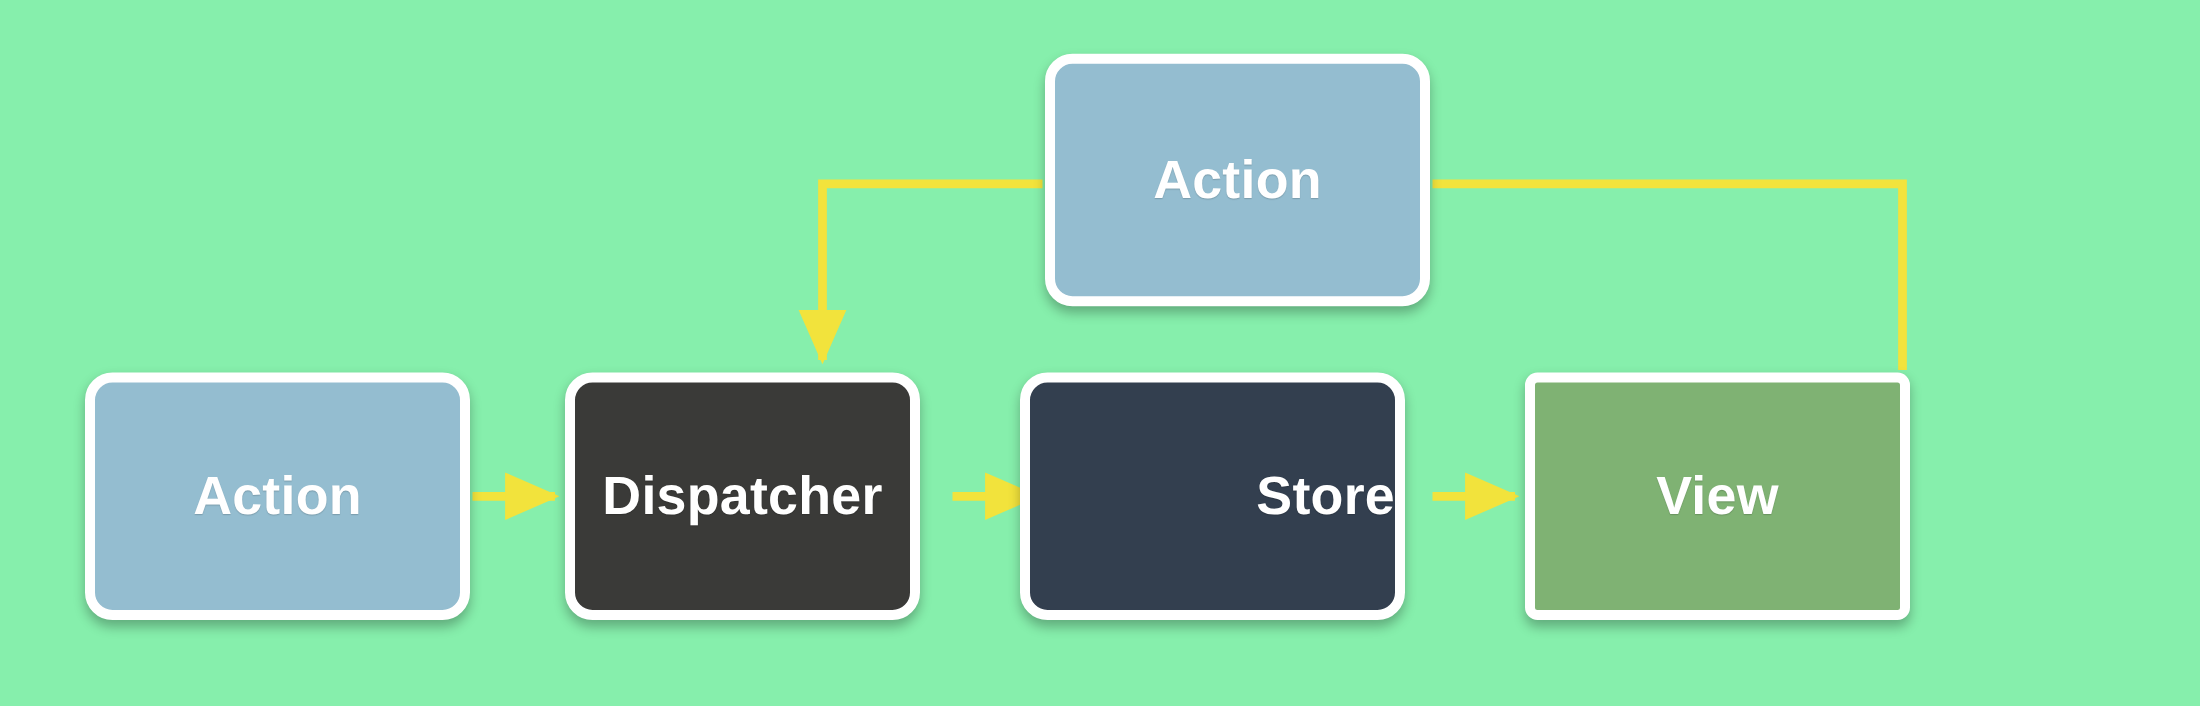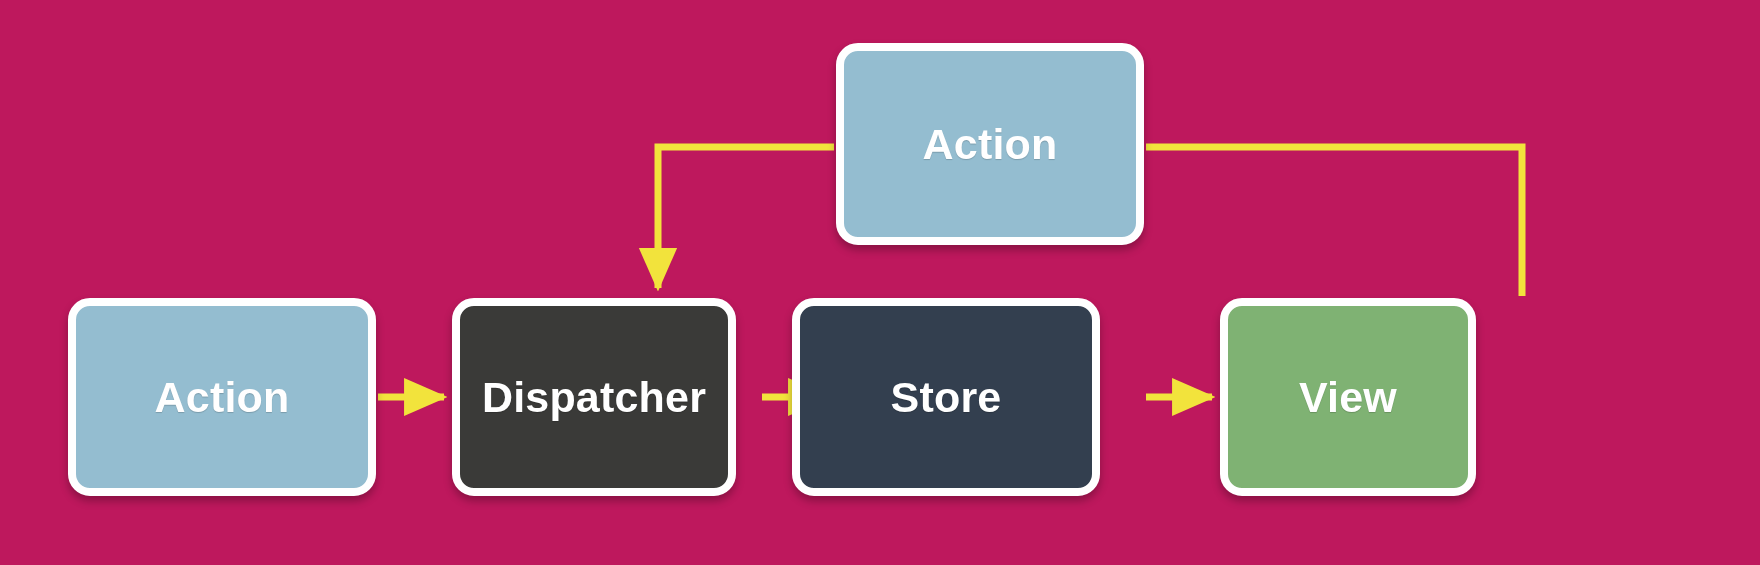--- a/index.html
+++ b/index.html
@@ -42,27 +42,27 @@
     font-size: 43px;
     letter-spacing: 0.2px;
     line-height: 1;
     white-space: nowrap;
     text-shadow: 0 1px 1px rgba(0,0,0,0.18);
   }
   
   #node-action-top   { left: 836px;  top: 43px;  width: 308px; height: 202px; }
   #node-action-left  { left: 68px;   top: 298px; width: 308px; height: 198px; }
   #node-dispatcher   { left: 452px;  top: 298px; width: 284px; height: 198px; }
-  #node-store        { left: 792px;  top: 298px; width: 308px; height: 198px; }
-  #node-view         { left: 1220px; top: 298px; width: 256px; height: 198px; }
+  #node-store        { left: 816px;  top: 298px; width: 308px; height: 198px; justify-content: flex-end; }
+  #node-view         { left: 1220px; top: 298px; width: 308px; height: 198px; border-radius: 10px; }
 </style>
 </head>
 <body>
 
-<div id="stage" style="background: #be185d;">
+<div id="stage" style="background: #86efac;">
 
   <svg id="connector-layer" viewBox="0 0 1760 565" width="1760" height="565" xmlns="http://www.w3.org/2000/svg">
     <defs>
       <marker id="arrow-right" viewBox="0 0 10 10" refX="9.2" refY="5" markerWidth="6.2" markerHeight="6.2" orient="auto-start-reverse">
         <path d="M 0 0.6 L 10 5 L 0 9.4 z" fill="#f2e33c"></path>
       </marker>
       <marker id="arrow-down" viewBox="0 0 10 10" refX="9.2" refY="5" markerWidth="6.2" markerHeight="6.2" orient="auto-start-reverse">
         <path d="M 0 0.6 L 10 5 L 0 9.4 z" fill="#f2e33c"></path>
       </marker>
     </defs>

